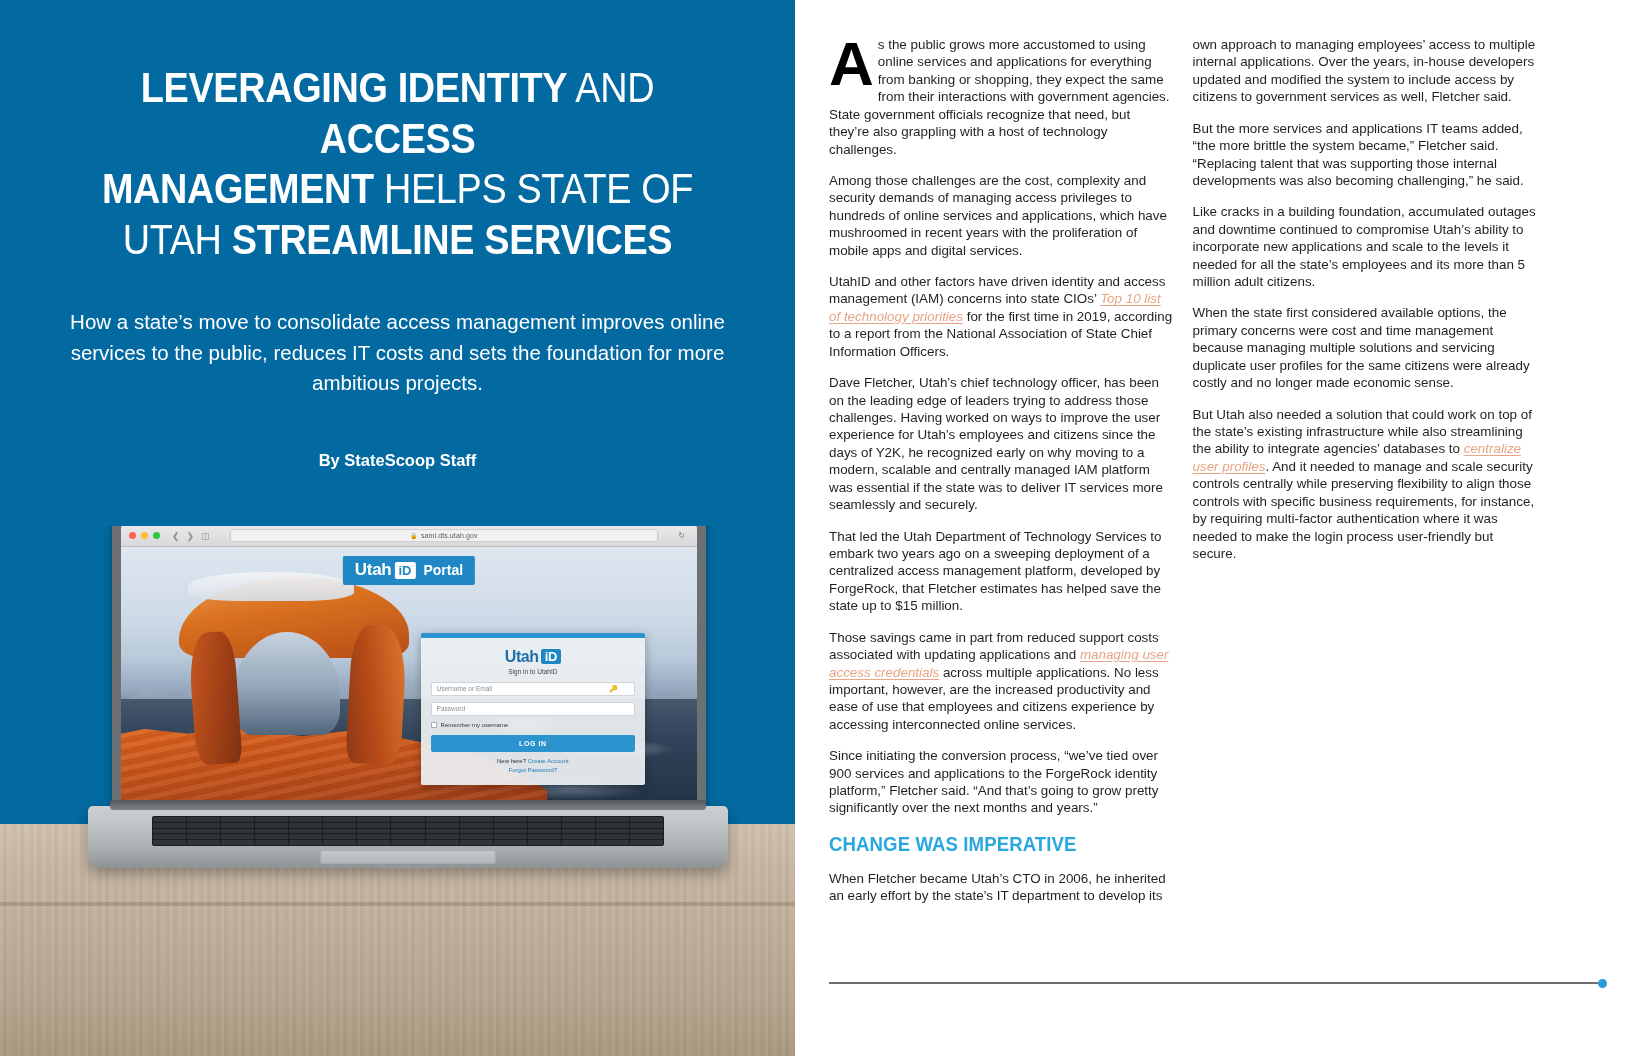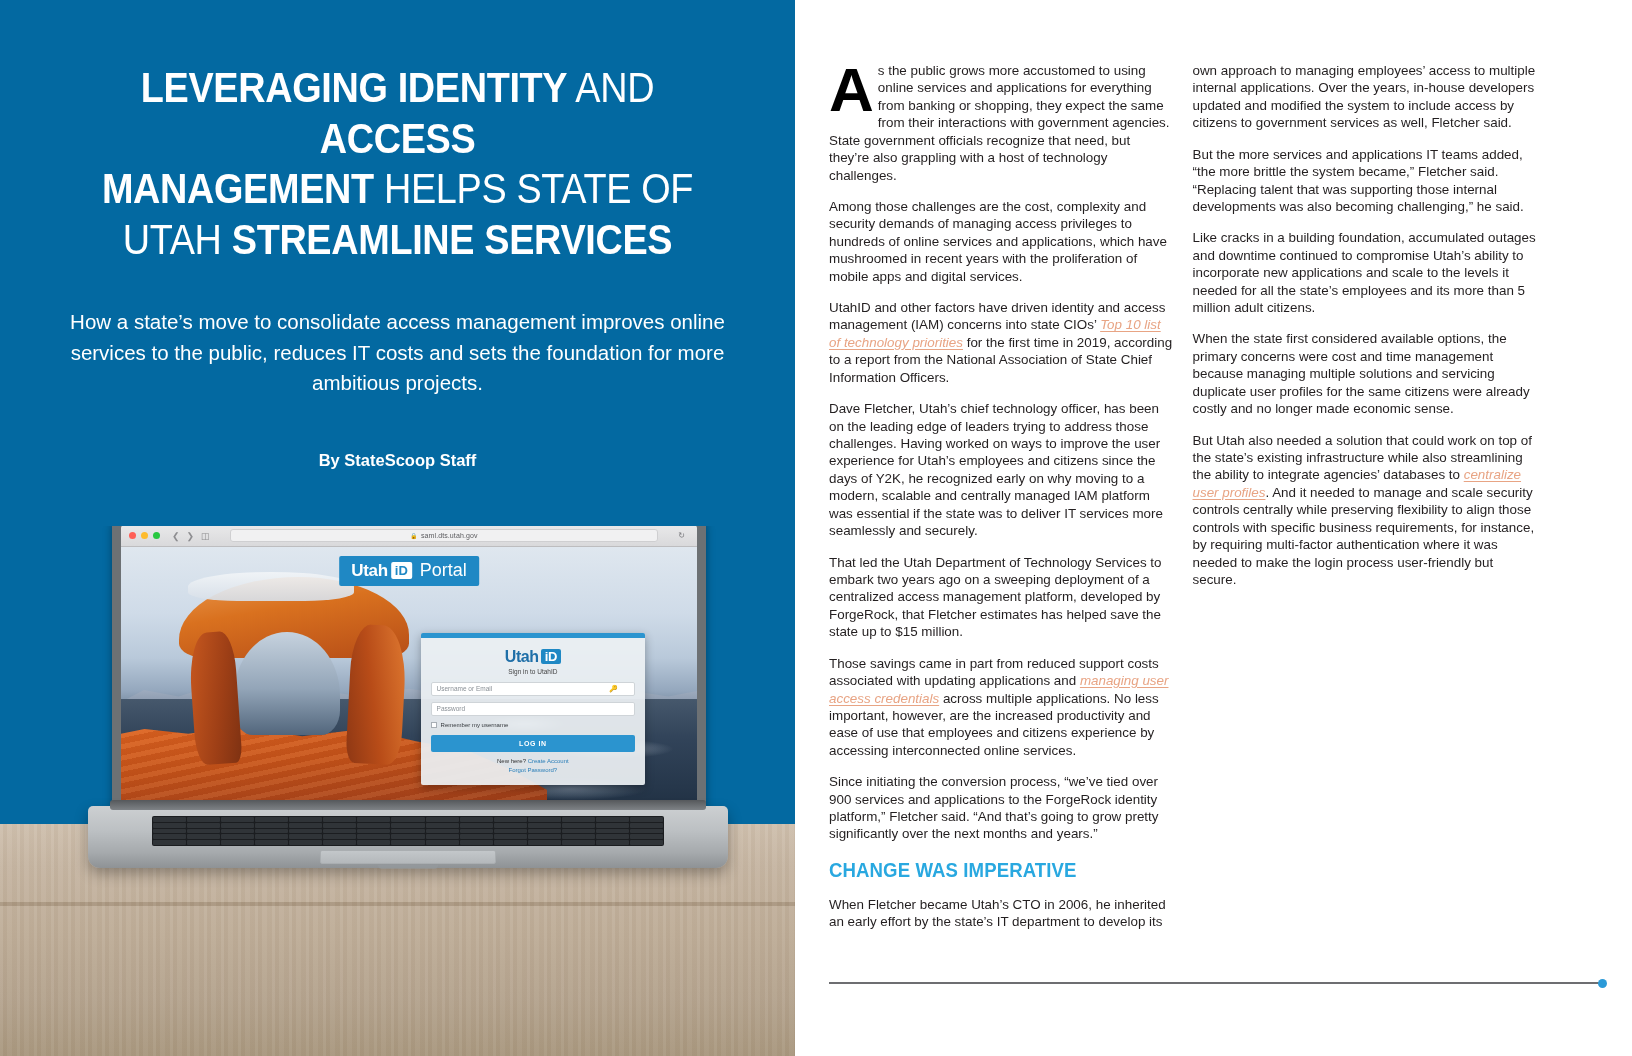--- a/index.html
+++ b/index.html
@@ -177,21 +177,21 @@
   .portal-hdr{
     position:absolute; left:50%; transform:translateX(-50%); top:9px;
     background:#1f88c4; color:#fff; padding:4px 12px 5px 12px;
     display:flex; align-items:center; gap:8px; border-radius:2px;
   }
   .portal-hdr .utah{ font-size:17px; font-weight:700; letter-spacing:-.3px;}
   .idbadge{
     background:#fff; color:#1f88c4; font-weight:800; font-size:13px;
     padding:1px 4px; border-radius:2px; margin-left:-5px;
   }
-  .portal-hdr .ptl{ font-size:18px; font-weight:400; }
+  .portal-hdr .ptl{ font-size:14px; font-weight:700; }
 
   .login-card{
     position:absolute; right:9%; top:31%;
     width:39%; background:rgba(236,240,243,.93);
     border-top:5px solid #2b94cf;
     border-radius:2px;
     padding:10px 10px 12px 10px;
     box-shadow:0 3px 10px rgba(0,0,0,.3);
   }
   .card-logo{
@@ -245,21 +245,21 @@
   }
   .notch{
     position:absolute; left:290px; bottom:-1px; width:60px; height:4px;
     background:rgba(150,155,158,.55); border-radius:0 0 5px 5px;
   }
 
   
   .right-page {
     position:relative;
     flex:1 1 auto; height:1056px; background:#fff;
-    padding:62px 96px 0 34px;
+    padding:36px 96px 0 34px;
   }
   .cols {
     column-count:2; column-gap:20px; column-fill:auto;
     height:880px;
     font-size:13.4px; line-height:1.30; color:#231f20;
   }
   .cols p { margin:0 0 14px 0; text-align:left; }
   .cols p:first-child{ margin-top:0; }
   .dropcap::first-letter{
     float:left; font-size:62px; line-height:.80; font-weight:900;

